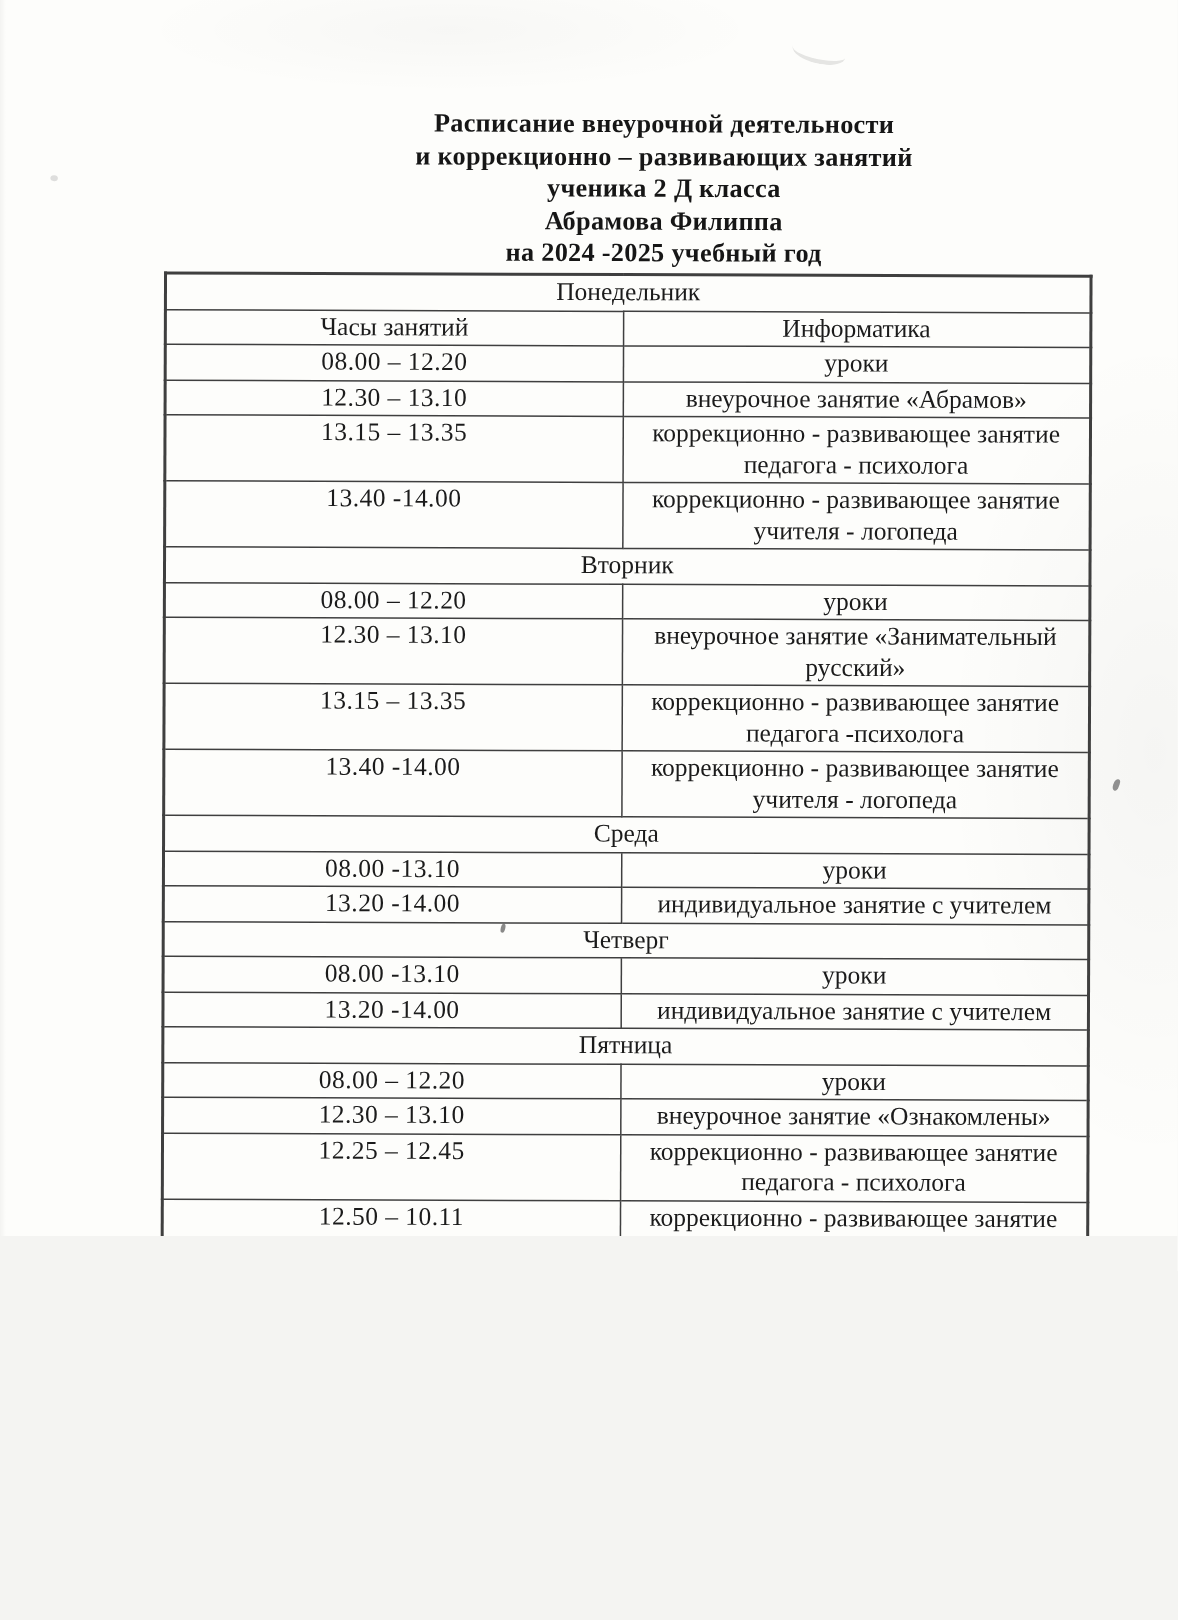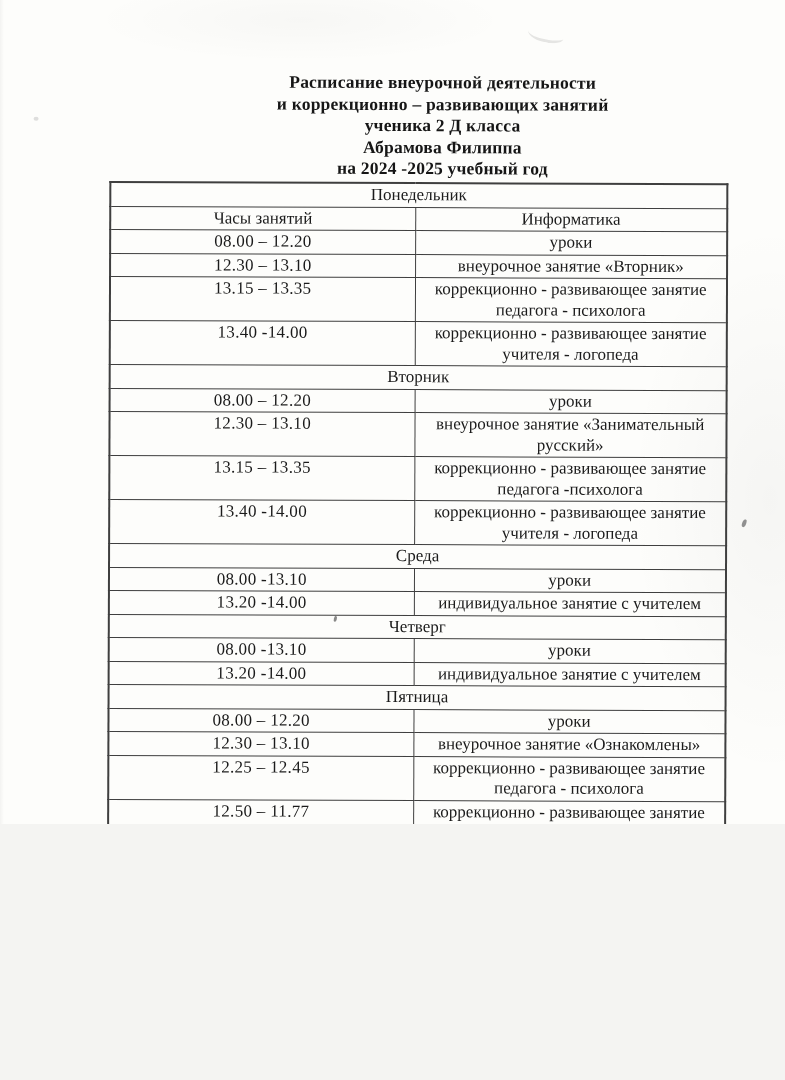--- a/index.html
+++ b/index.html
@@ -109,21 +109,21 @@
         <tr>
           <th class="col-h">Часы занятий</th>
           <th class="col-h">Информатика</th>
         </tr>
         <tr>
           <td class="time-cell">08.00 – 12.20</td>
           <td class="act-cell">уроки</td>
         </tr>
         <tr>
           <td class="time-cell">12.30 – 13.10</td>
-          <td class="act-cell">внеурочное занятие «Вторник»</td>
+          <td class="act-cell">внеурочное занятие «Абрамов»</td>
         </tr>
         <tr>
           <td class="time-cell">13.15 – 13.35</td>
           <td class="act-cell">коррекционно - развивающее занятие педагога - психолога</td>
         </tr>
         <tr>
           <td class="time-cell">13.40 -14.00</td>
           <td class="act-cell">коррекционно - развивающее занятие учителя - логопеда</td>
         </tr>
 
@@ -180,21 +180,21 @@
         </tr>
         <tr>
           <td class="time-cell">12.30 – 13.10</td>
           <td class="act-cell">внеурочное занятие «Ознакомлены»</td>
         </tr>
         <tr>
           <td class="time-cell">12.25 – 12.45</td>
           <td class="act-cell">коррекционно - развивающее занятие педагога - психолога</td>
         </tr>
         <tr>
-          <td class="time-cell">12.50 – 11.77</td>
+          <td class="time-cell">12.50 – 10.11</td>
           <td class="act-cell">коррекционно - развивающее занятие учителя - логопеда</td>
         </tr>
       </tbody>
     </table>
 
     <div class="footer">
       <span class="f-label">Ознакомлены</span>
 
       <span class="uline ul-1">
         <svg class="sig-svg" width="70" height="64" viewBox="0 0 70 64">

